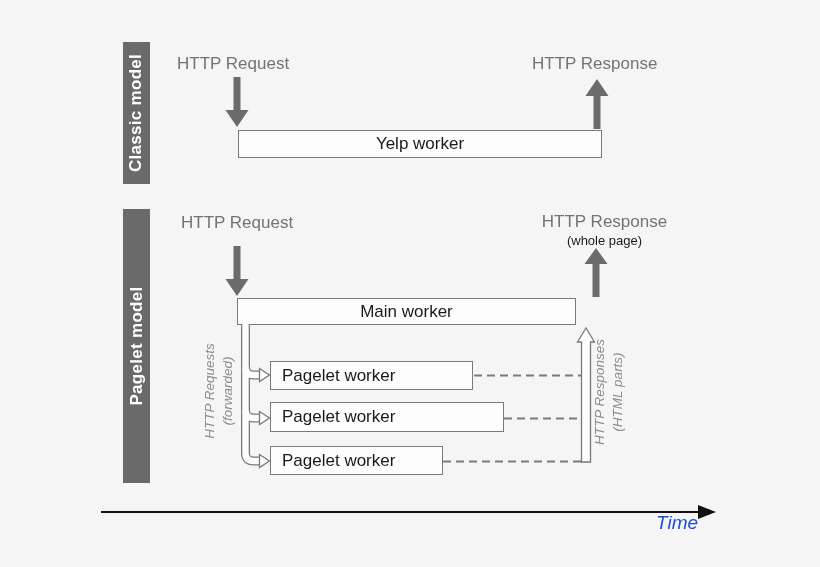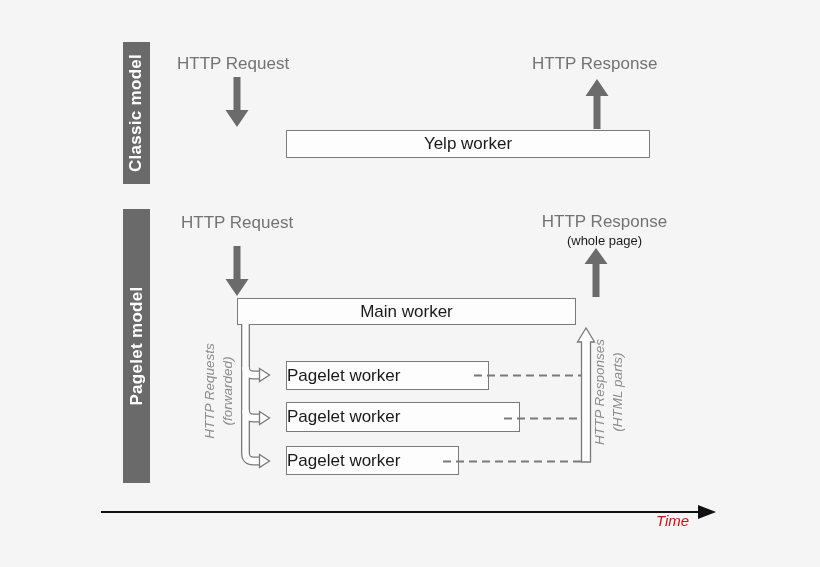--- a/index.html
+++ b/index.html
@@ -43,37 +43,37 @@
   
   .worker-box{
     position:absolute;
     background:#fdfdfd;
     border:1px solid #7a7a7a;
     box-sizing:border-box;
     display:flex;align-items:center;
     font-size:17px;
   }
   .worker-box.centered{justify-content:center;}
-  .worker-box.padded{margin-left:16px;}
+  .worker-box.padded{padding-left:11px;}
   
   .side-label{
     position:absolute;
     transform:rotate(-90deg);
     color:#8c8c8c;
     font-style:italic;
     font-size:13.5px;
     line-height:18px;
     text-align:center;
     white-space:nowrap;
   }
   .time-label{
     position:absolute;
     font-style:italic;
-    font-size:15px;
-    color:#b91c1c;
+    font-size:19px;
+    color:#1d4ed8;
     white-space:nowrap;
   }
   svg{display:block;}
 </style>
 </head>
 <body>
 
 <div class="stage">
 
   <div class="section-bar" style="top:42px;height:142px;">
@@ -85,21 +85,21 @@
   <div class="h-label" style="left:532px;top:54px;">HTTP Response</div>
 
   <svg class="abs" style="left:225px;top:77px;" width="24" height="50">
     <polygon points="8.5,0 15.5,0 15.5,33 23.5,33 12,50 0.5,33 8.5,33" fill="#6b6b6b"></polygon>
   </svg>
 
   <svg class="abs" style="left:585px;top:79px;" width="24" height="50">
     <polygon points="12,0 23.5,17 15.5,17 15.5,50 8.5,50 8.5,17 0.5,17" fill="#6b6b6b"></polygon>
   </svg>
 
-  <div class="worker-box centered" style="left:238px;top:130px;width:364px;height:28px;margin-left:48px;">
+  <div class="worker-box centered" style="left:238px;top:130px;width:364px;height:28px;">
     <span>Yelp worker</span>
   </div>
 
   <div class="section-bar" style="top:209px;height:274px;">
     <span class="bar-label">Pagelet model</span>
   </div>
 
   <div class="h-label" style="left:181px;top:213px;">HTTP Request</div>
 
   <div class="abs" style="left:532px;top:212px;width:145px;text-align:center;">

